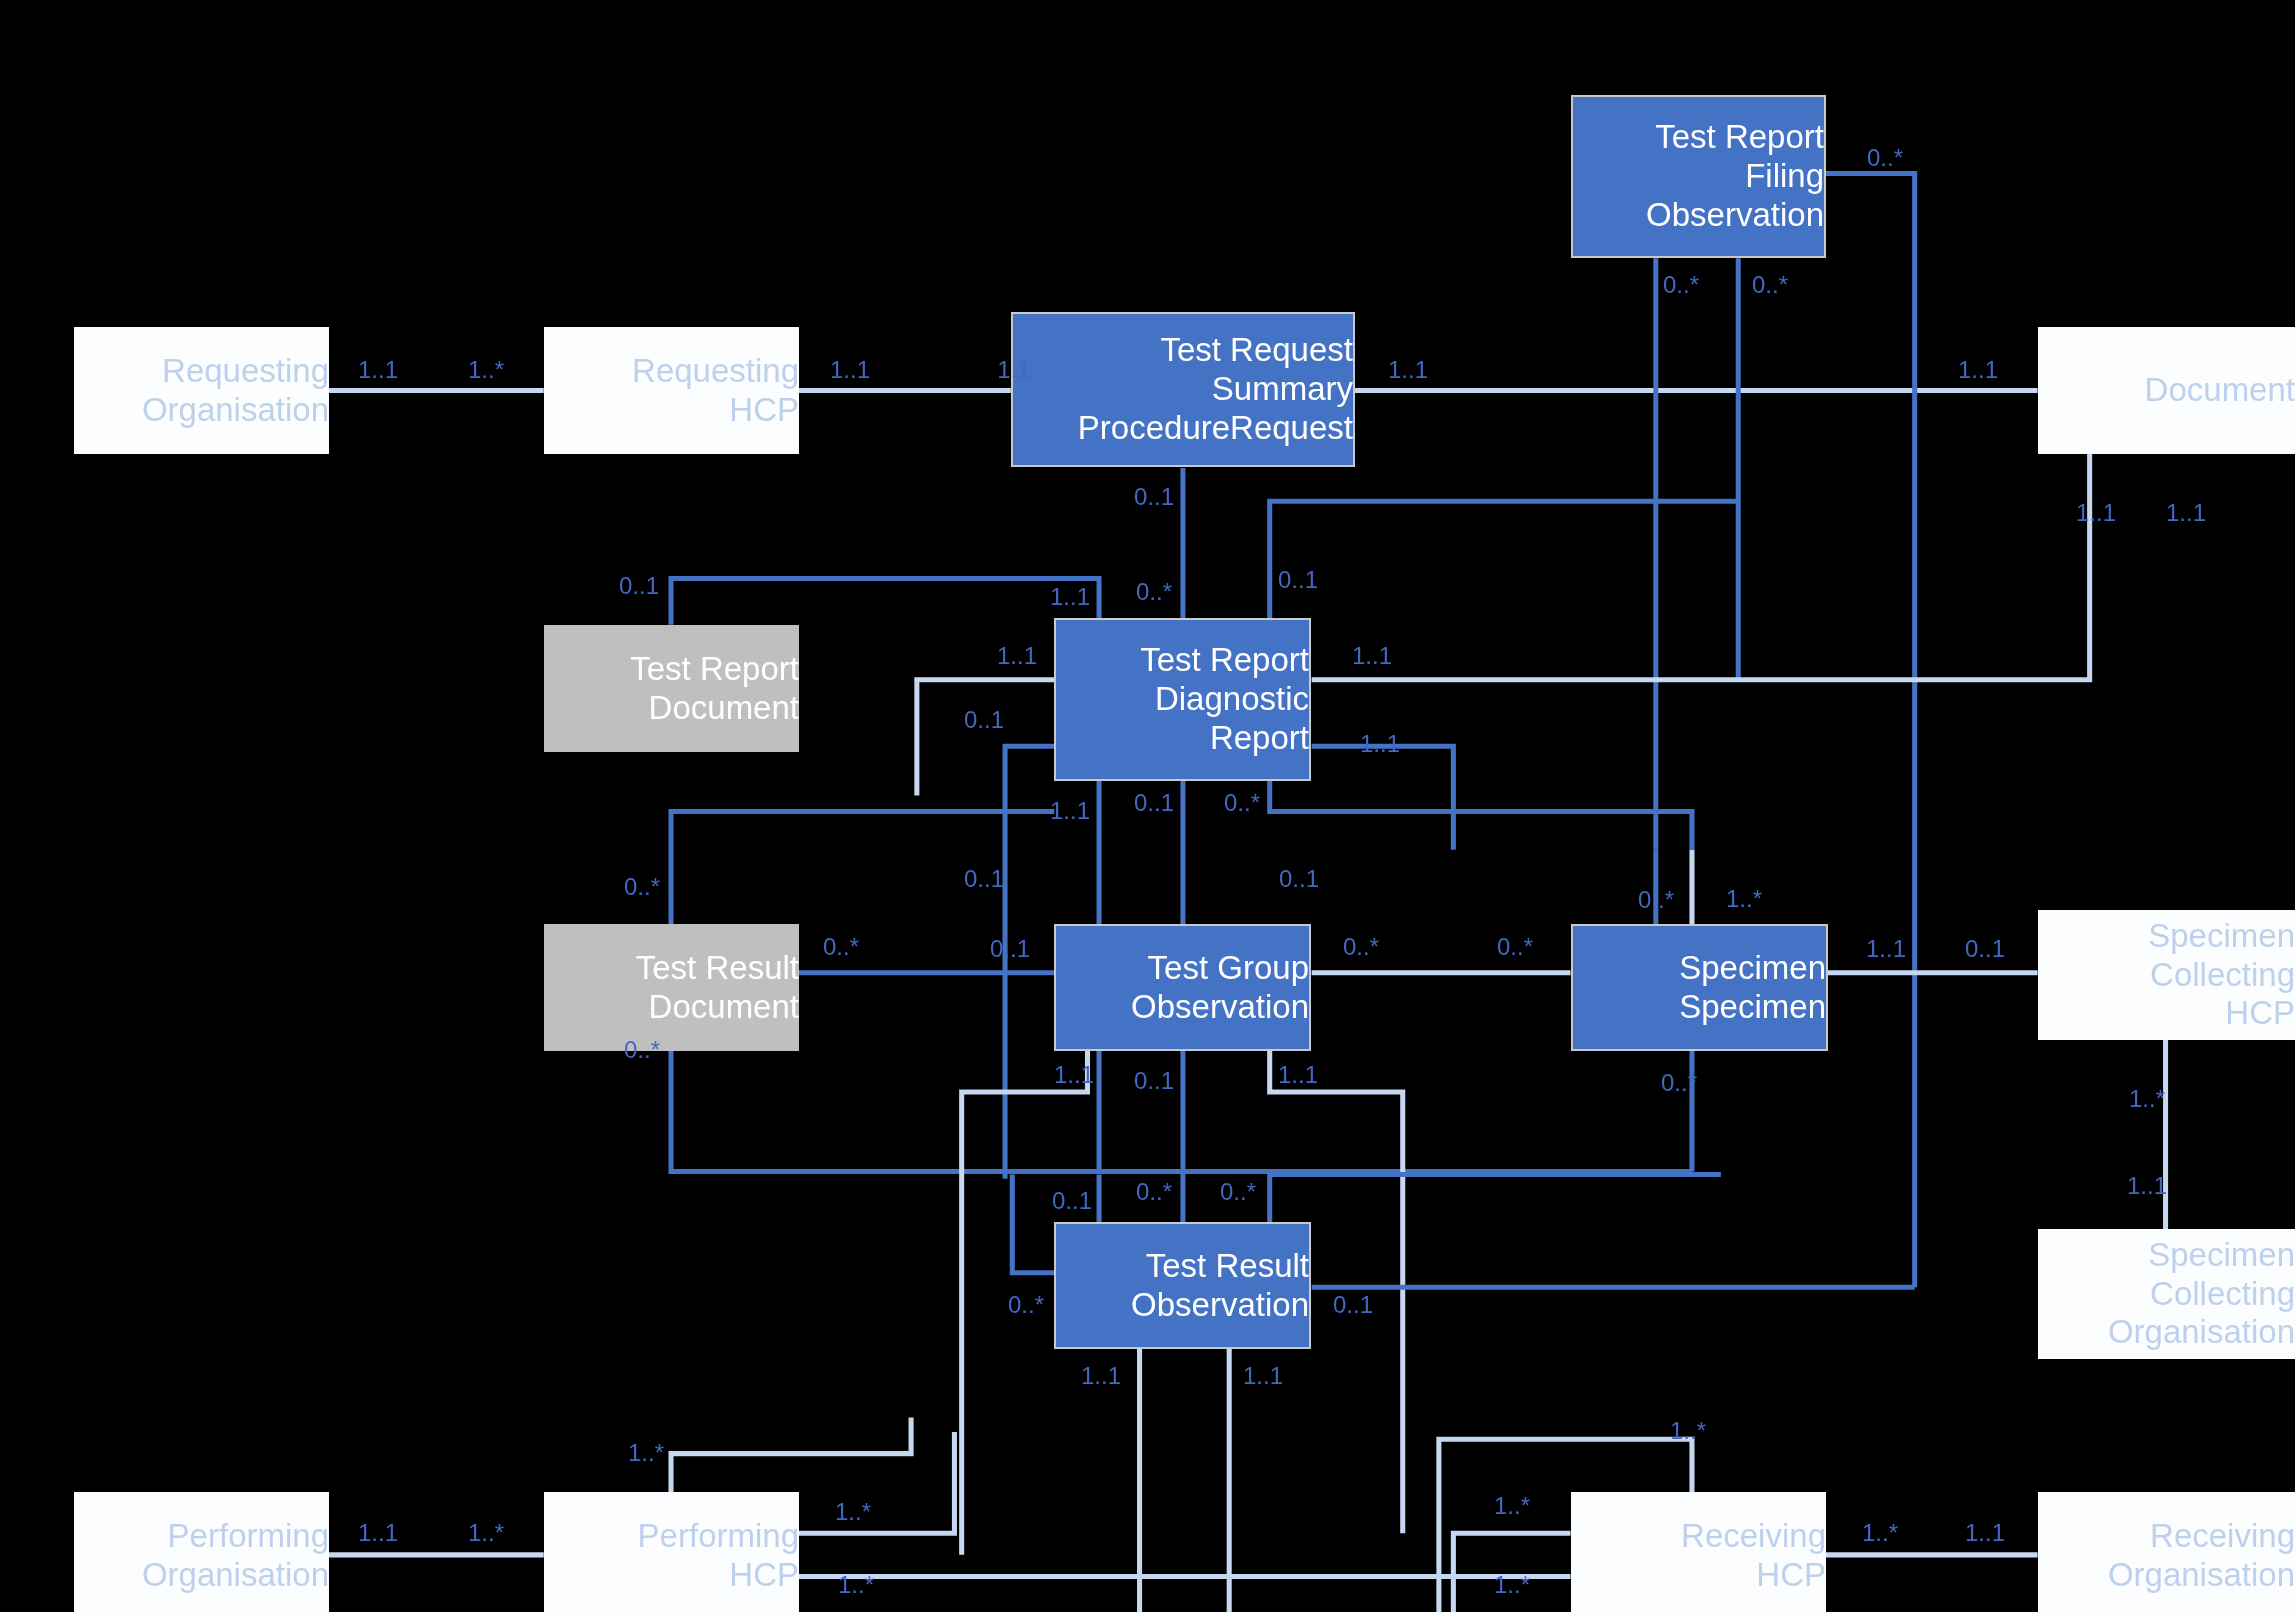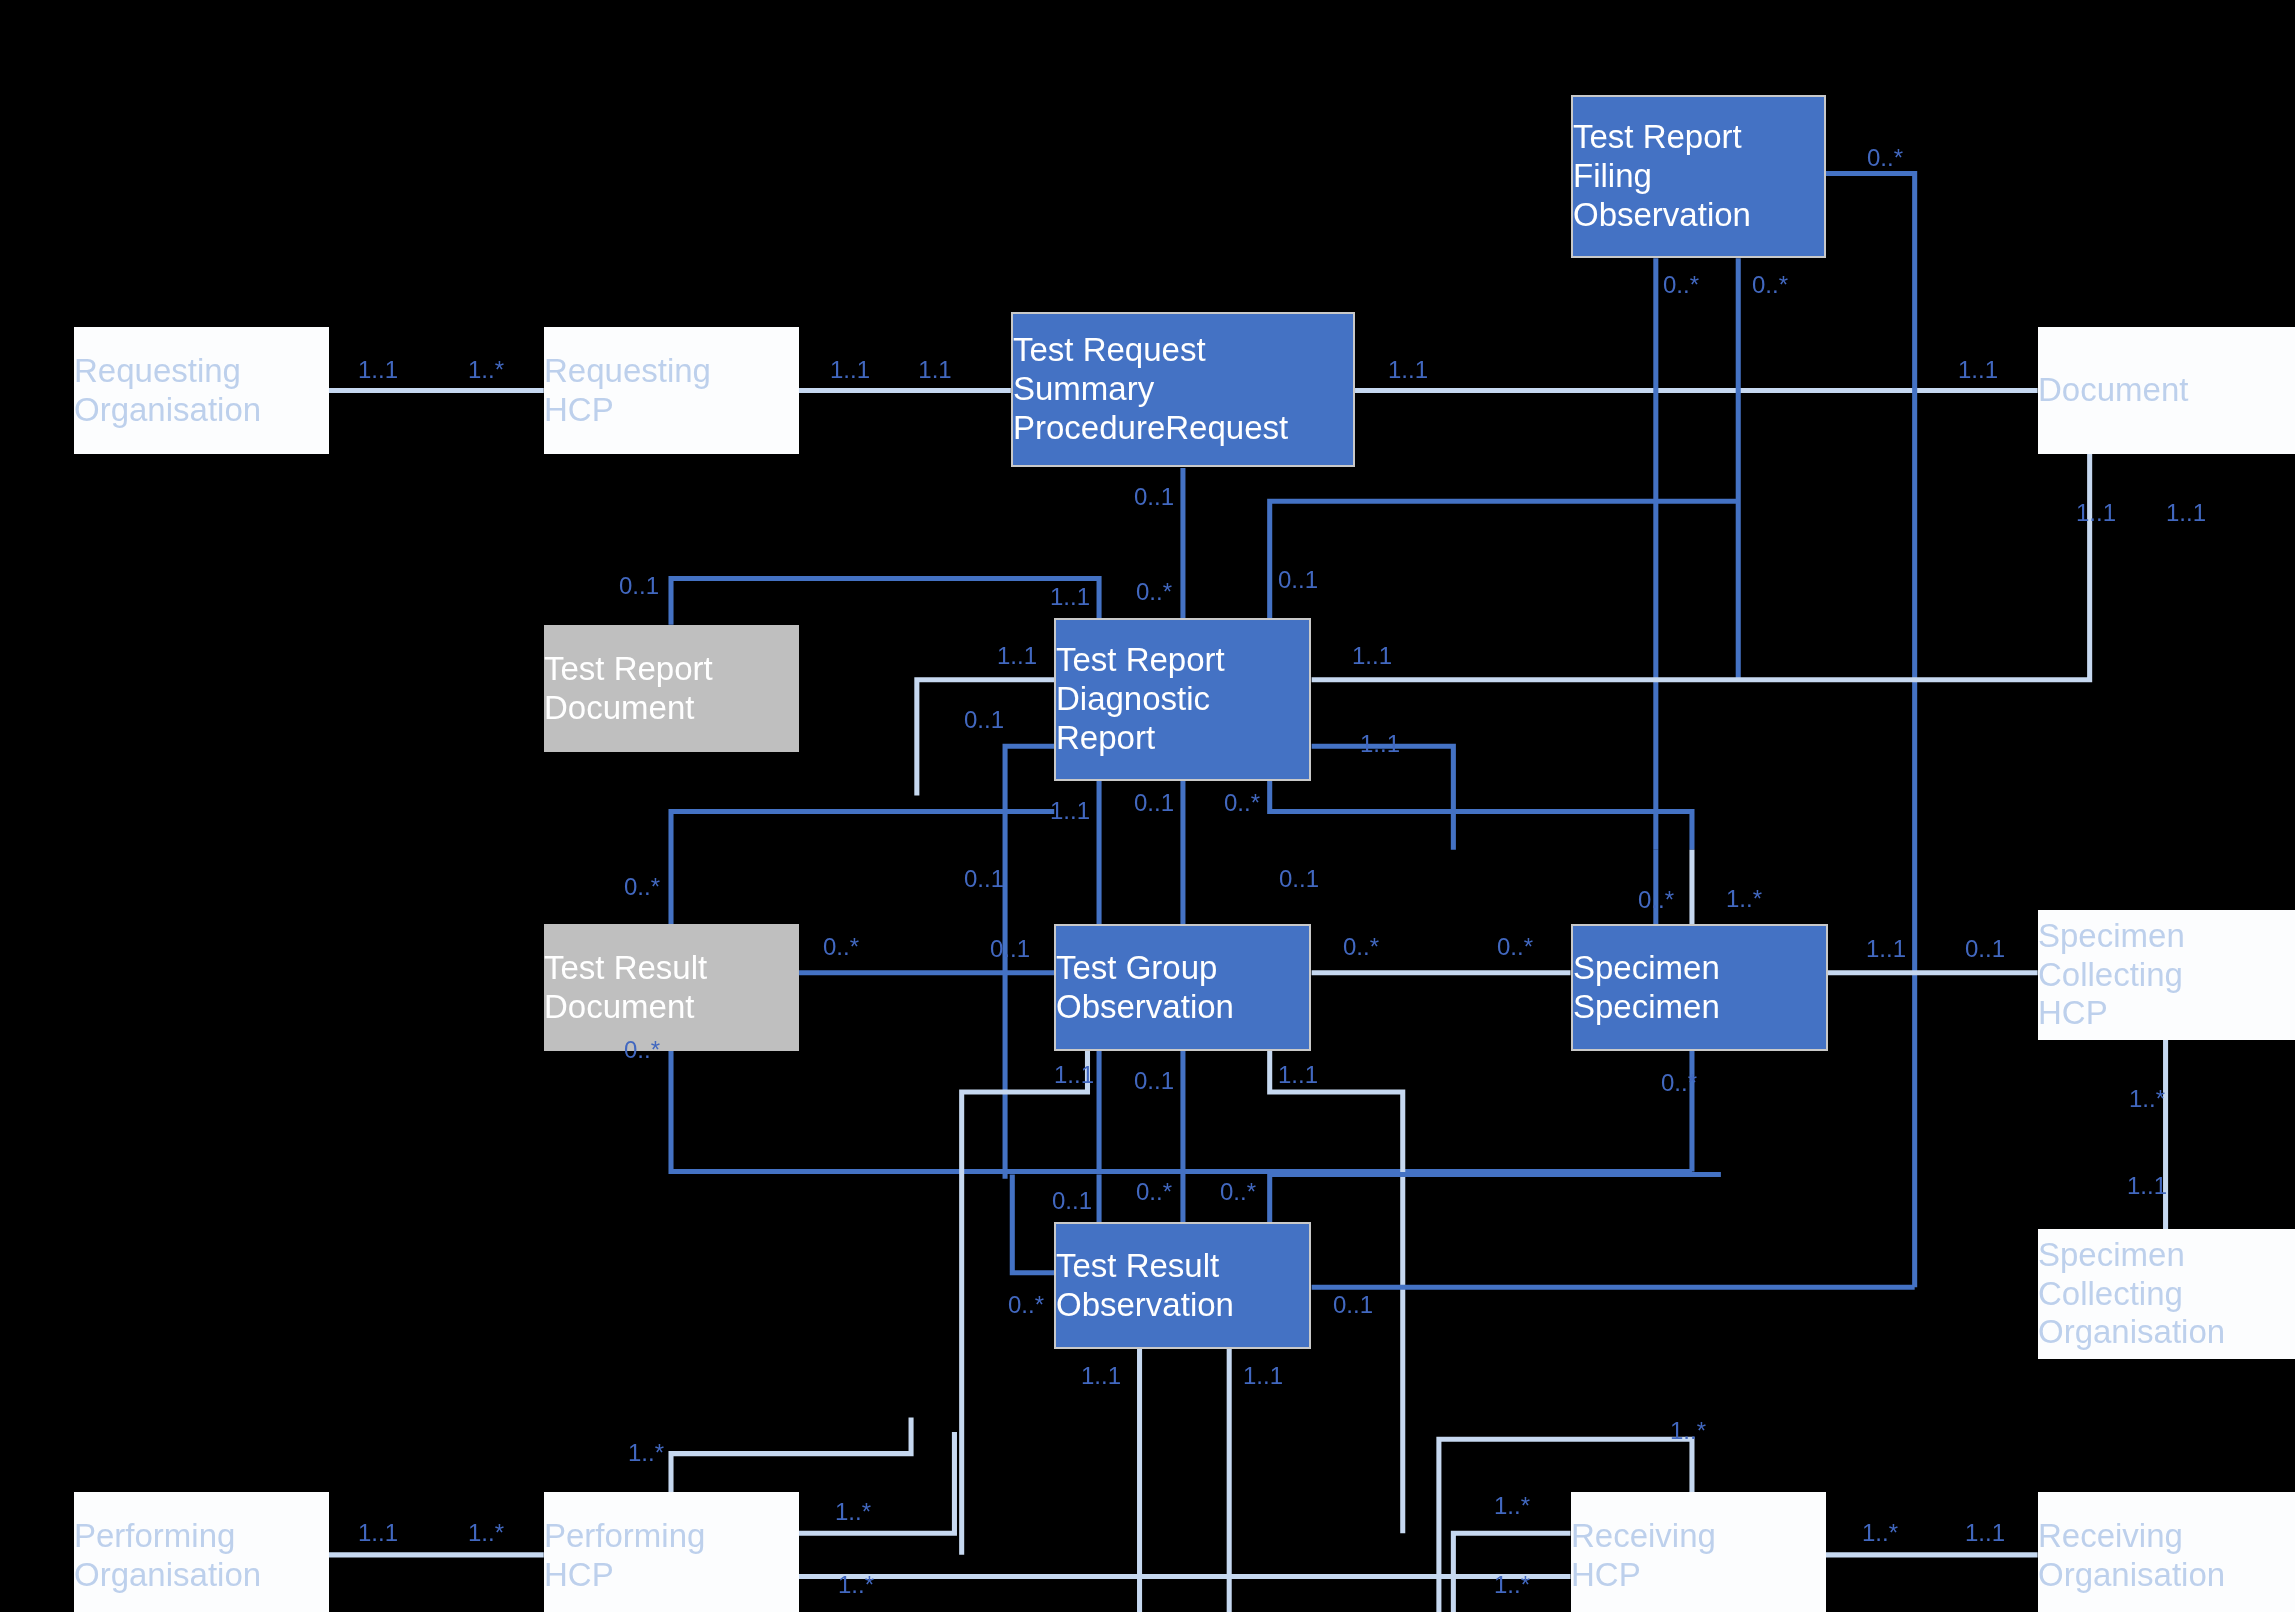--- a/index.html
+++ b/index.html
@@ -20,21 +20,21 @@
     left: 0; top: 0;
     width: 2295px;
     height: 1612px;
   }
   .node {
     position: absolute;
     box-sizing: border-box;
     display: flex;
     align-items: center;
     justify-content: center;
-    text-align: left;
+    text-align: right;
     line-height: 1.18;
     font-size: 33px;
     font-weight: 400;
     white-space: pre-line;
     z-index: 5;
   }
   .node.blue {
     background: #4472C4;
     border: 2.2px solid #C9C9C9;
     color: #FFFFFF;
@@ -152,21 +152,21 @@
 HCP</span></div>
       <div class="node white" style="left: 1571px; top: 1492px; width: 255px; height: 127px;"><span class="node-label">Receiving
 HCP</span></div>
       <div class="node white" style="left: 2038px; top: 1492px; width: 257px; height: 127px;"><span class="node-label">Receiving
 Organisation</span></div>
     </div>
   <div id="mult-layer">
       <div class="mult" style="left: 378px; top: 370px;">1..1</div>
       <div class="mult" style="left: 486px; top: 370px;">1..*</div>
       <div class="mult" style="left: 850px; top: 370px;">1..1</div>
-      <div class="mult" style="left: 935px; top: 370px;">1.1</div>
+      <div class="mult" style="left: 1014px; top: 370px;">1.1</div>
       <div class="mult" style="left: 1408px; top: 370px;">1..1</div>
       <div class="mult" style="left: 1978px; top: 370px;">1..1</div>
       <div class="mult" style="left: 1885px; top: 158px;">0..*</div>
       <div class="mult" style="left: 1681px; top: 285px;">0..*</div>
       <div class="mult" style="left: 1770px; top: 285px;">0..*</div>
       <div class="mult" style="left: 1154px; top: 497px;">0..1</div>
       <div class="mult" style="left: 639px; top: 586px;">0..1</div>
       <div class="mult" style="left: 1070px; top: 597px;">1..1</div>
       <div class="mult" style="left: 1154px; top: 592px;">0..*</div>
       <div class="mult" style="left: 1298px; top: 580px;">0..1</div>

